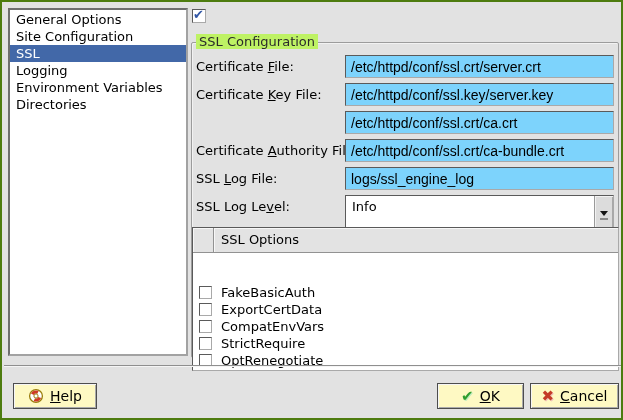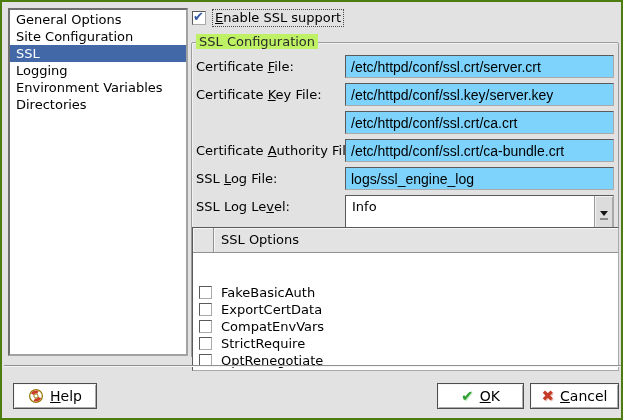--- a/index.html
+++ b/index.html
@@ -109,21 +109,21 @@
   }
   .tlabel { padding-left: 9px; }
 
   
   .separator {
     position: absolute; left: 2px; top: 363px; width: 619px; height: 0;
     border-top: 1px solid #8f8f8f; border-bottom: 1px solid #f5f5f5;
   }
   .btn {
     position: absolute; top: 381px; height: 26px;
-    background: #ffffff;
+    background: #fef9c3;
     border: 1px solid #4d4d4d;
     box-shadow: inset 1px 1px 0 #f5f5f5, inset -1px -1px 0 #ababab;
     display: flex; align-items: center; justify-content: center; gap: 6px;
     font-family: "DejaVu Sans", "Liberation Sans", sans-serif;
     font-size: 14px; color: #000; cursor: default;
   }
   .btn-help { left: 11px; width: 84px; }
   .btn-ok { left: 435px; width: 87px; }
   .btn-cancel { left: 528px; width: 89px; }
   .icon-check { color: #2f9e2f; font-weight: bold; font-size: 15px; line-height: 1; text-shadow: 1px 1px 0 #bdebbd; }
@@ -138,21 +138,20 @@
     <div class="list-item">General Options</div>
     <div class="list-item">Site Configuration</div>
     <div class="list-item selected">SSL</div>
     <div class="list-item">Logging</div>
     <div class="list-item">Environment Variables</div>
     <div class="list-item">Directories</div>
   </div>
 
   <div class="enable-row">
     <span class="checkbox checked"></span>
-    <span class="focus-label"><u>E</u>nable SSL support</span>
   </div>
 
   <div class="frame">
     <span class="frame-title">SSL Configuration</span>
   </div>
 
   <div class="frow" style="top:53px">
     <span class="flabel">Certificate <u>F</u>ile:</span>
     <input class="entry" value="/etc/httpd/conf/ssl.crt/server.crt" style="">
   </div>

